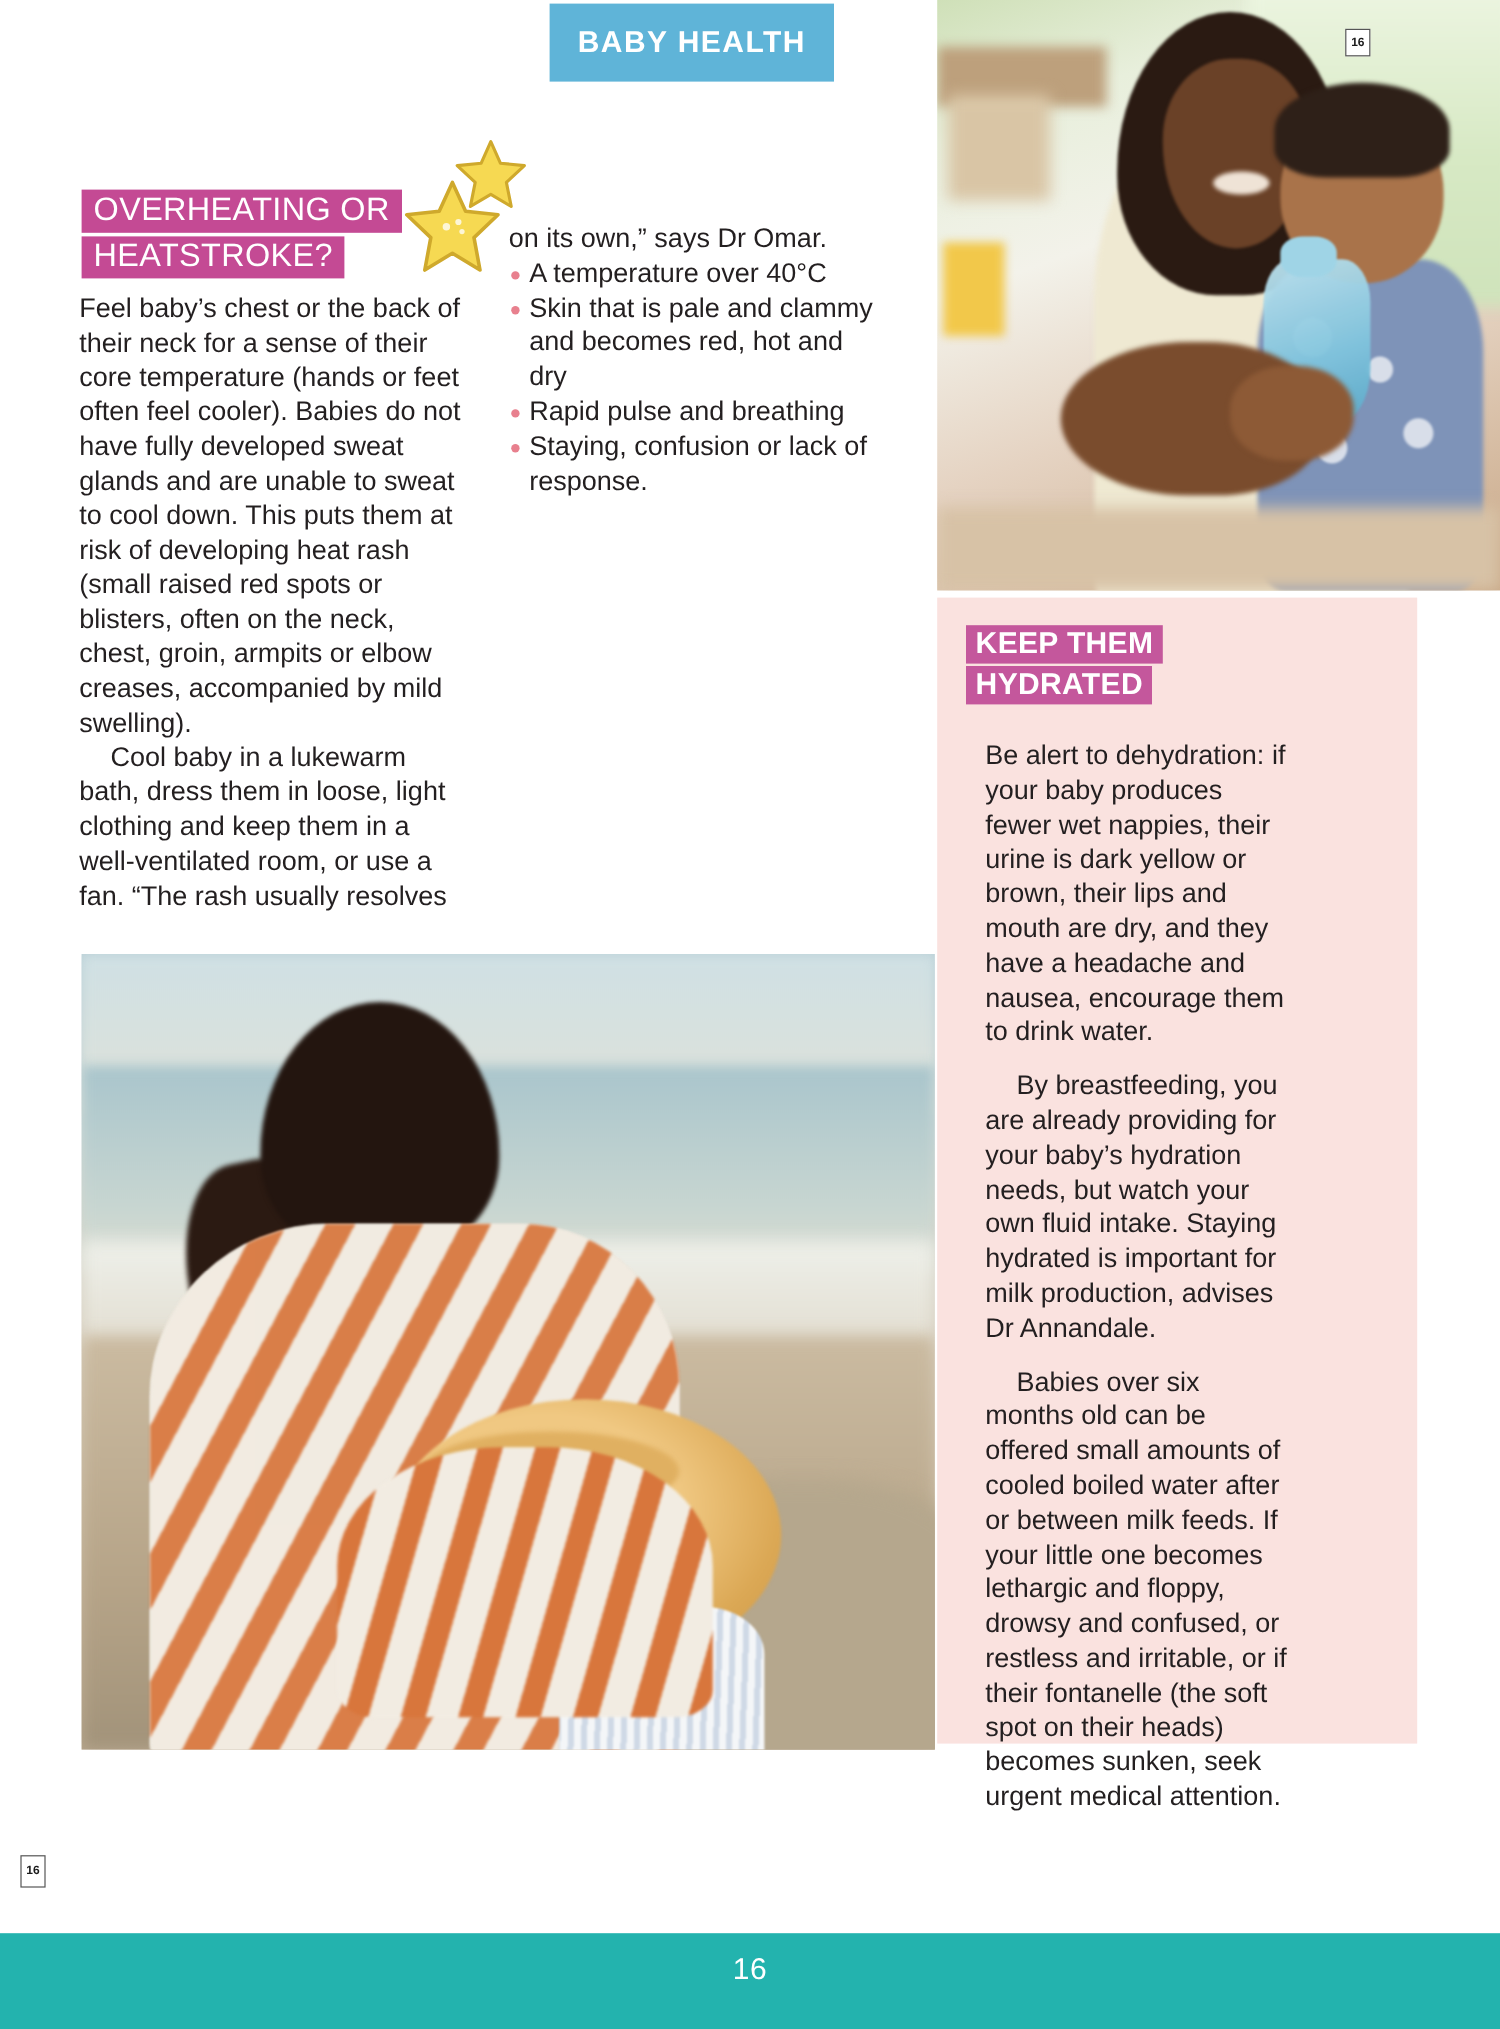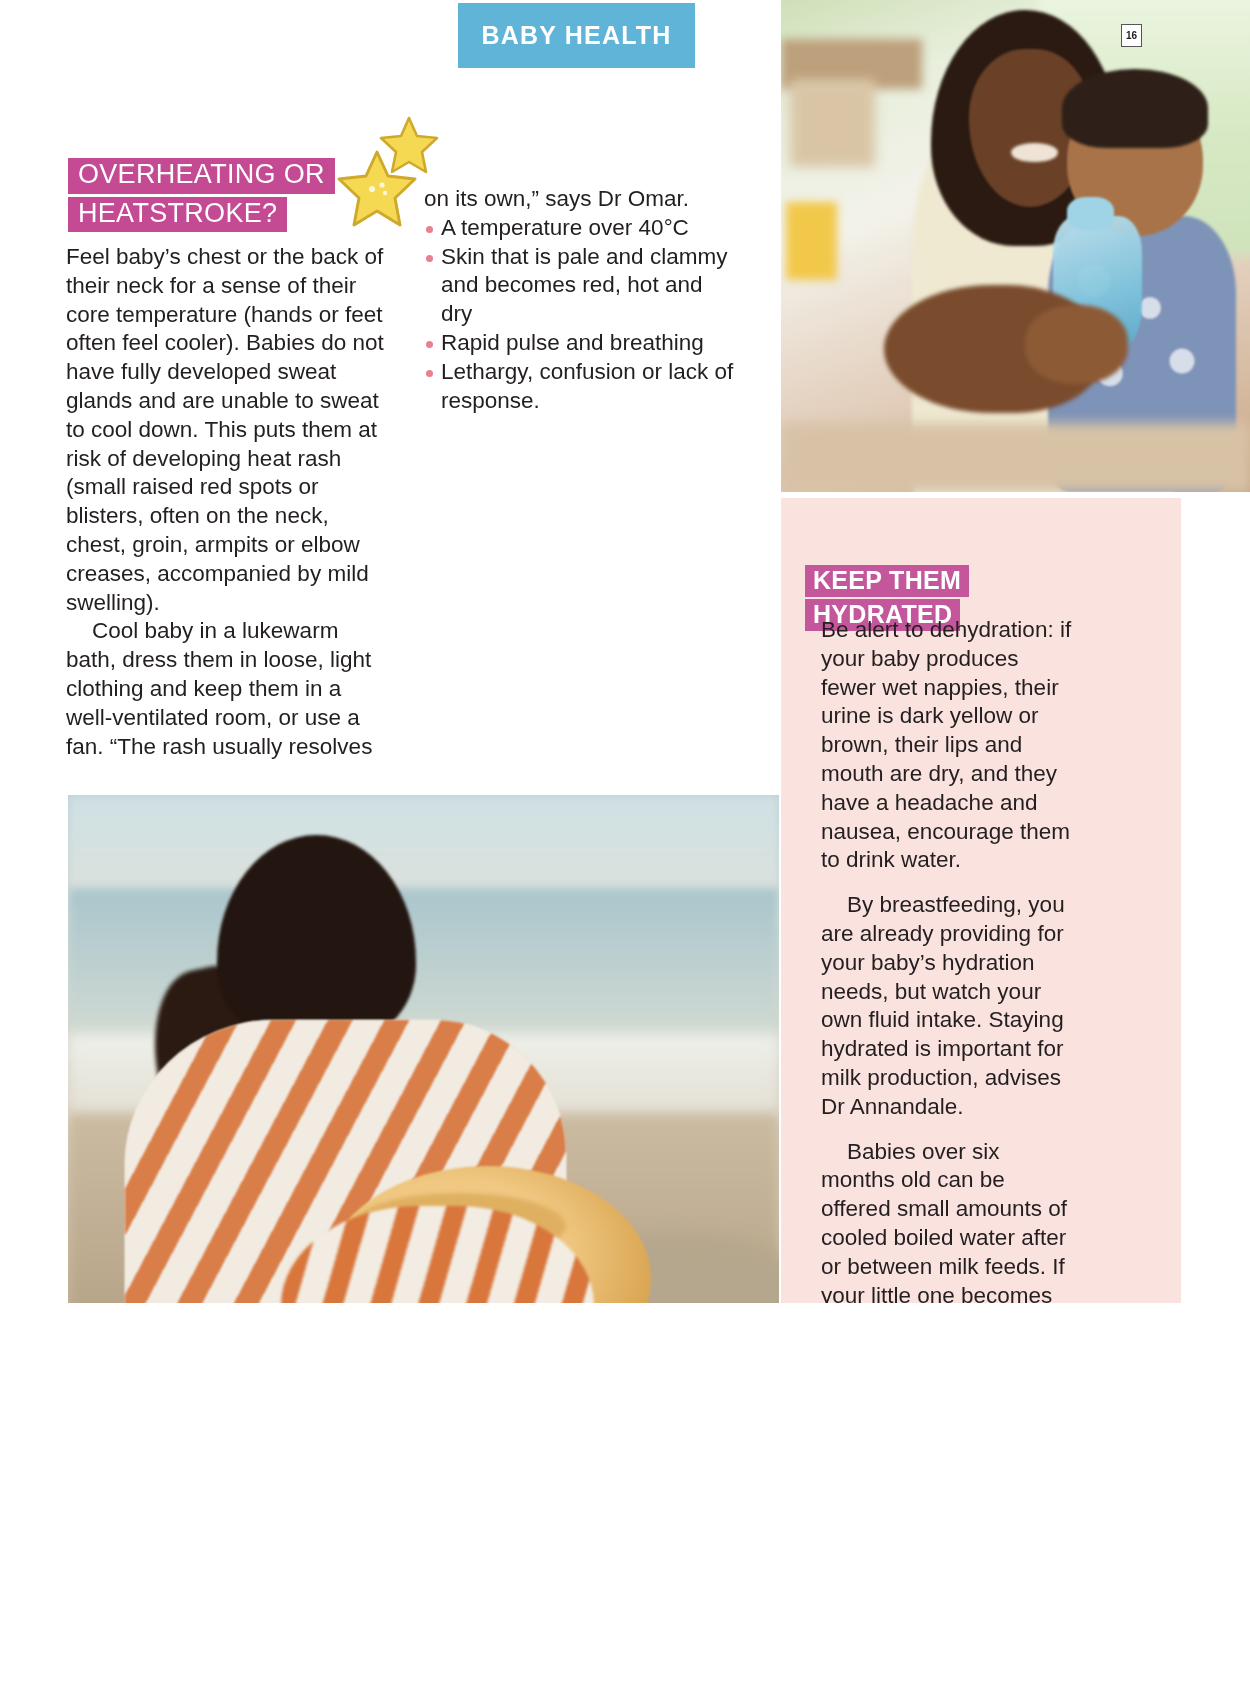--- a/index.html
+++ b/index.html
@@ -6,21 +6,21 @@
     margin: 0;
     padding: 0;
     background: #ffffff;
   }
   body {
     font-family: "Liberation Sans", sans-serif;
   }
   #page {
     position: relative;
     width: 1250px;
-    height: 1303px;
+    height: 1691px;
     background: #ffffff;
     overflow: hidden;
   }
 
   
   .category-tab {
     position: absolute;
     left: 458px;
     top: 3px;
     width: 237px;
@@ -282,21 +282,20 @@
     top: 498px;
     width: 400px;
     height: 955px;
     background: #fae2df;
   }
   .sidebar-heading {
     position: absolute;
     left: 24px;
     top: 23px;
     width: 340px;
-    margin-top: 44px;
   }
   .sb-line {
     display: inline-block;
     background: #c4579c;
     color: #ffffff;
     font-size: 25px;
     font-weight: bold;
     letter-spacing: 0.3px;
     padding: 2px 8px 4px 8px;
     line-height: 1.04;
@@ -524,21 +523,21 @@
     <p class="run">Feel baby’s chest or the back of their neck for a sense of their core temperature (hands or feet often feel cooler). Babies do not have fully developed sweat glands and are unable to sweat to cool down. This puts them at risk of developing heat rash (small raised red spots or blisters, often on the neck, chest, groin, armpits or elbow creases, accompanied by mild swelling).</p>
     <p class="indent">Cool baby in a lukewarm bath, dress them in loose, light clothing and keep them in a well-ventilated room, or use a fan. “The rash usually resolves</p>
   </div>
 
   <div class="col col-mid">
     <p class="run">on its own,” says Dr Omar.</p>
     <ul class="signs">
       <li><span class="dot"></span><span>A temperature over 40°C</span></li>
       <li><span class="dot"></span><span>Skin that is pale and clammy and becomes red, hot and dry</span></li>
       <li><span class="dot"></span><span>Rapid pulse and breathing</span></li>
-      <li><span class="dot"></span><span>Lethargy, confusion or lack of response.</span></li>
+      <li><span class="dot"></span><span>Staying, confusion or lack of response.</span></li>
     </ul>
   </div>
 
   <div class="sidebar">
     <div class="sidebar-heading">
       <div><span class="sb-line">KEEP THEM</span></div>
       <div><span class="sb-line">HYDRATED</span></div>
     </div>
     <div class="sidebar-body">
       <p>Be alert to dehydration: if your baby produces fewer wet nappies, their urine is dark yellow or brown, their lips and mouth are dry, and they have a headache and nausea, encourage them to drink water.</p>

